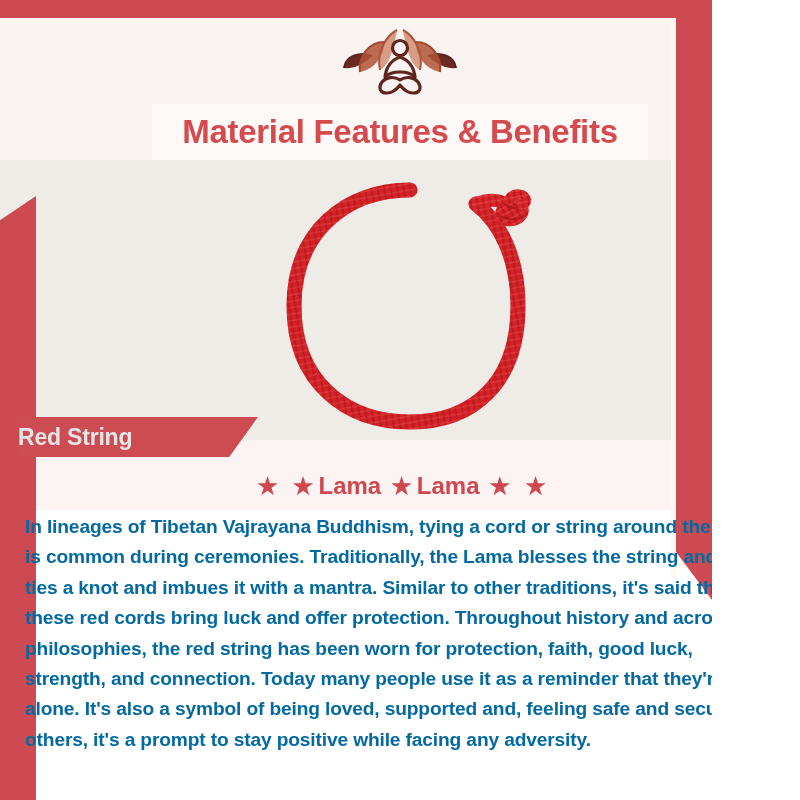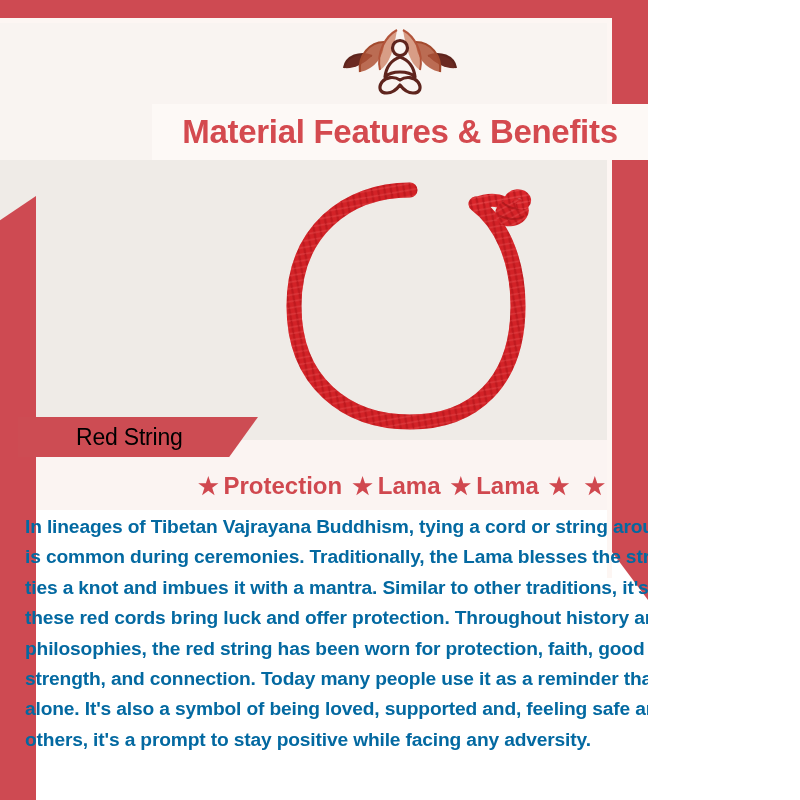--- a/index.html
+++ b/index.html
@@ -6,21 +6,21 @@
 
   html, body {
     width: 800px;
     height: 800px;
     overflow: hidden;
     font-family: "Liberation Sans", sans-serif;
   }
 
   #page {
     position: relative;
-    width: 648px;
+    width: 712px;
     height: 800px;
     background: #f6f1ee;
     overflow: hidden;
   }
 
   
   .frame-top {
     position: absolute;
     top: 0; left: 0;
     width: 800px; height: 18px;
@@ -138,24 +138,23 @@
     position: absolute;
     top: 417px; left: 18px;
     width: 240px; height: 40px;
     background: #cd4c53;
     clip-path: polygon(0 0, 100% 0, 88% 100%, 0 100%);
     display: flex;
     align-items: center;
     z-index: 4;
   }
   .ribbon-text {
-    margin-left: 58px;
-    color: #000000;
+    color: #e5e5e5;
     font-size: 23px;
-    font-weight: normal;
+    font-weight: bold;
     letter-spacing: -0.2px;
   }
 
   
   .benefits {
     position: absolute;
     top: 466px; left: 0;
     width: 800px; height: 40px;
     display: flex;
     align-items: center;
@@ -276,21 +275,20 @@
     </svg>
   </div>
 
   <div class="ribbon">
     <span class="ribbon-text">Red String</span>
   </div>
 
   <div class="benefits">
     <span class="benefit">
       <span class="star">★</span>
-      <span>Protection</span>
     </span>
     <span class="benefit">
       <span class="star">★</span>
       <span>Lama</span>
     </span>
     <span class="benefit">
       <span class="star">★</span>
       <span>Lama</span>
     </span>
     <span class="benefit">

